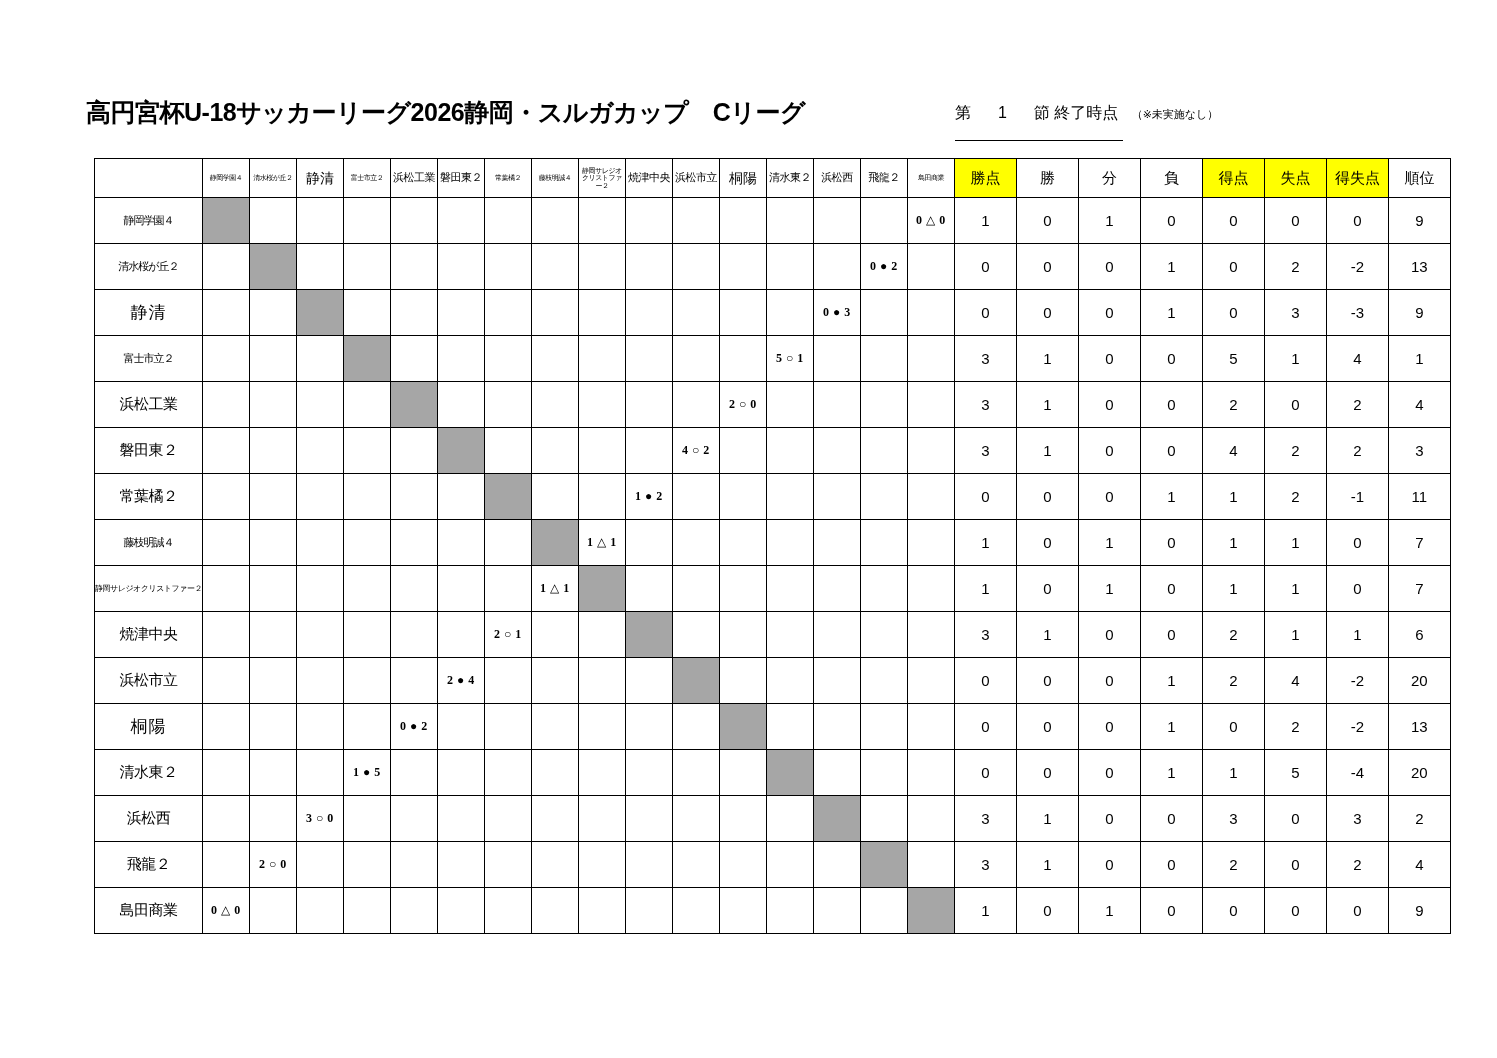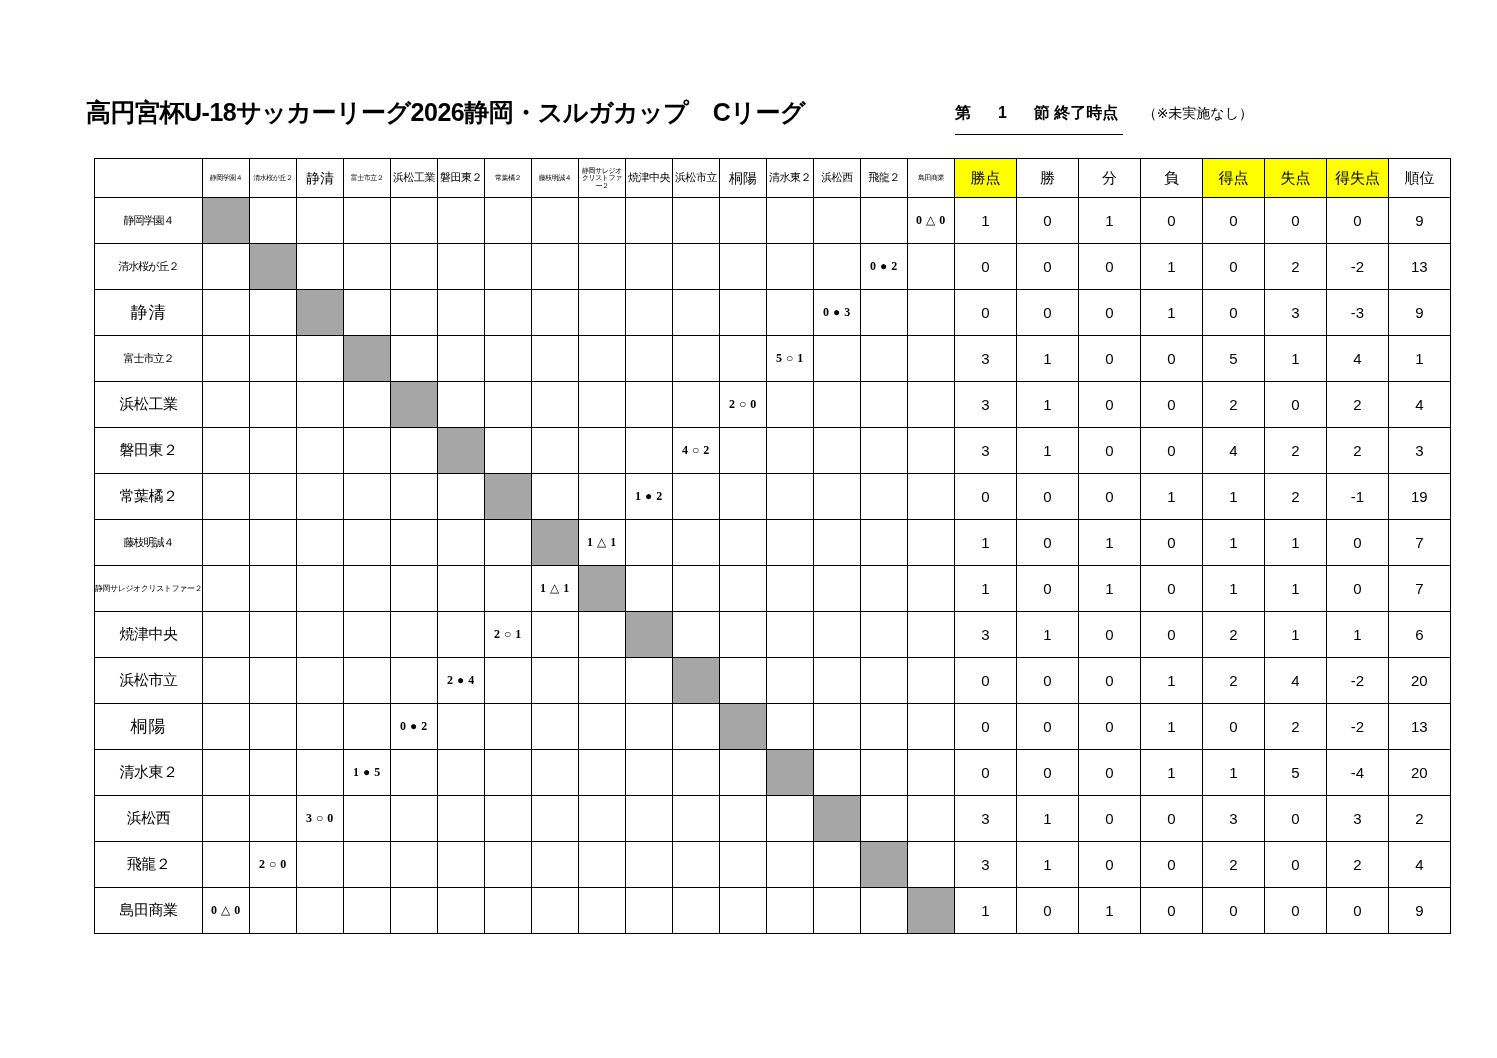--- a/index.html
+++ b/index.html
@@ -31,25 +31,24 @@
   }
   .round-area {
     position: absolute;
     left: 955px;
     top: 103px;
     font-size: 16px;
     white-space: nowrap;
   }
   .round-area .underline {
     border-bottom: 1.5px solid #000;
-    padding-bottom: 13px;
-    font-weight: bold;
+    padding-bottom: 19px;
   }
   .round-area .sp { display: inline-block; width: 18px; }
-  .note { margin-left: 20px; font-size: 14px; }
+  .note { margin-left: 9px; font-size: 11px; }
 
   table.standings {
     position: absolute;
     left: 94px;
     top: 158px;
     border-collapse: collapse;
     table-layout: fixed;
   }
   table.standings td, table.standings th {
     border: 1px solid #000000;
@@ -423,21 +422,21 @@
           <td></td>
           <td></td>
           <td></td>
           <td class="statval">0</td>
           <td class="statval">0</td>
           <td class="statval">0</td>
           <td class="statval">1</td>
           <td class="statval">1</td>
           <td class="statval">2</td>
           <td class="statval">-1</td>
-          <td class="statval">19</td>
+          <td class="statval">11</td>
         </tr>
         <tr class="data-row">
           <td>
             <div class="teamname small">藤枝明誠４</div>
           </td>
           <td></td>
           <td></td>
           <td></td>
           <td></td>
           <td></td>

